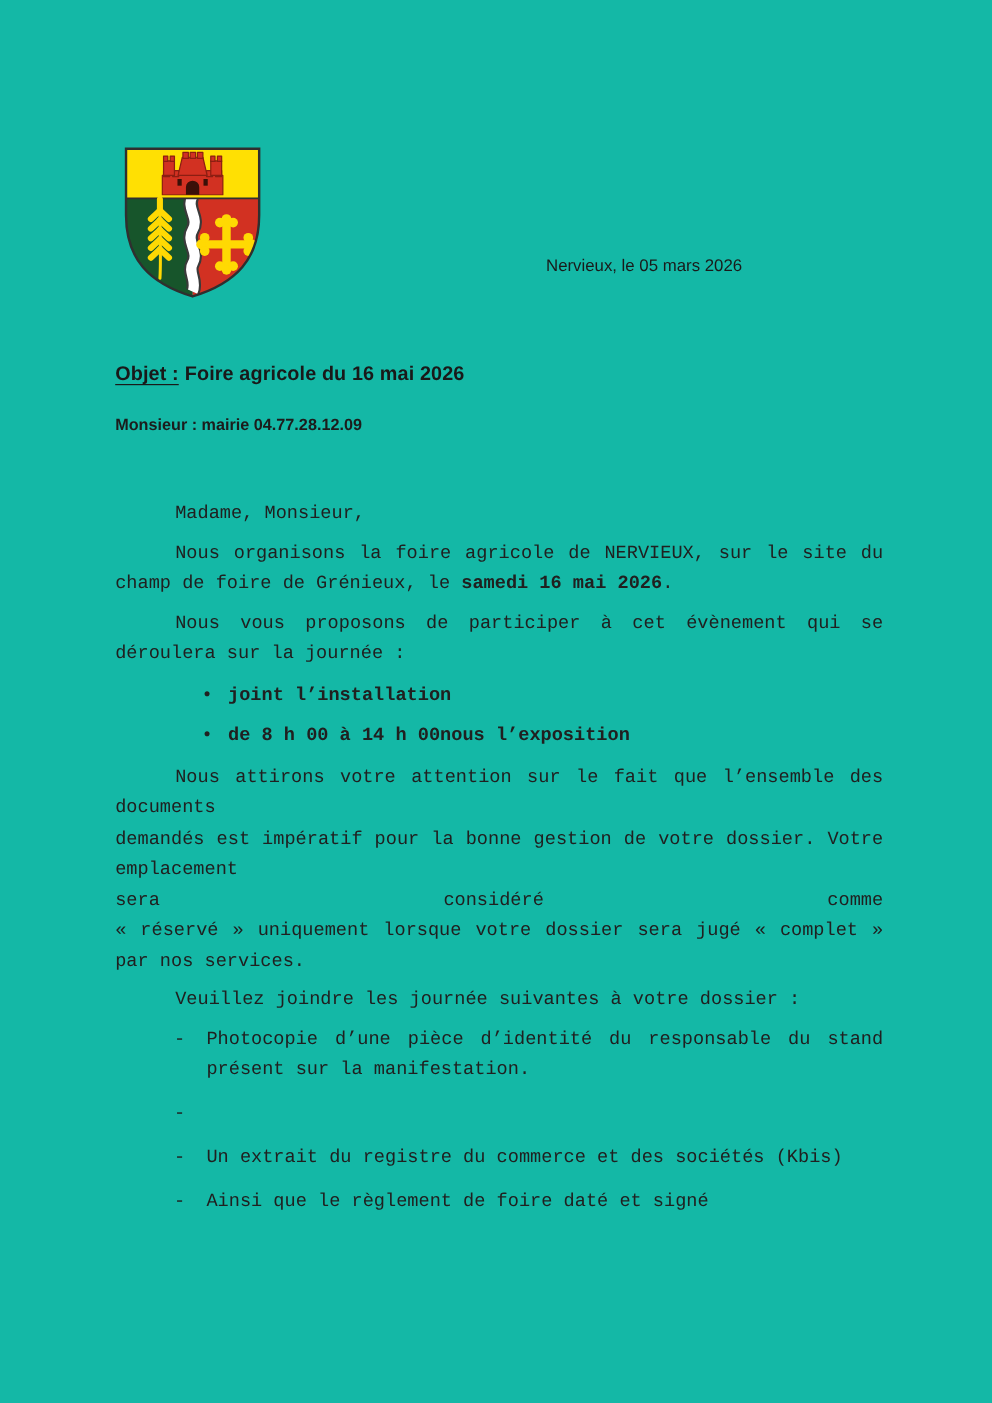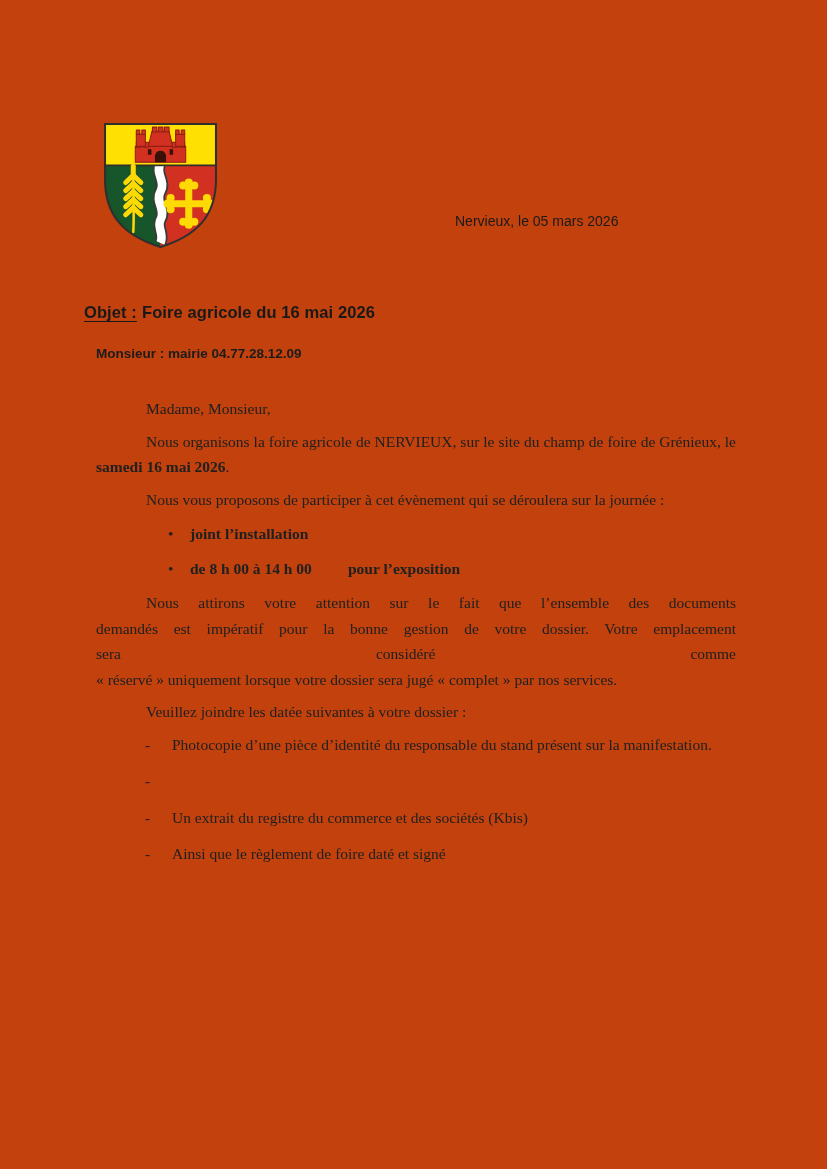--- a/index.html
+++ b/index.html
@@ -1,41 +1,41 @@
 <!DOCTYPE html>
 <html lang="fr"><head>
 <meta charset="utf-8">
 <style>
   html,body { margin:0; padding:0; background:#ffffff; }
   .page {
-    position:relative; width:827px; height:1169px; background:#c2410c;
+    position:relative; width:827px; height:1169px; background:#14b8a6;
     overflow:hidden; font-family:"Liberation Serif", serif; color:#1e1e1e;
   }
   
   .crest { position:absolute; left:102px; top:120px; width:117px; height:131px; }
   .crest svg { width:100%; height:100%; display:block; }
   
   .dateline {
     position:absolute; left:455px; top:213px;
     font-family:"Liberation Sans", sans-serif; font-size:14px; color:#1a1a1a;
   }
   .subject {
-    position:absolute; left:84px; top:303px;
+    position:absolute; left:96px; top:303px;
     font-family:"Liberation Sans", sans-serif; font-weight:bold; font-size:16.5px;
     color:#191919; letter-spacing:.1px;
   }
   .subject .obj { text-decoration:underline; text-underline-offset:3px; margin-right:5px; }
   .contact {
     position:absolute; left:96px; top:346px;
     font-family:"Liberation Sans", sans-serif; font-weight:bold; font-size:13.5px; color:#1c1c1c;
   }
   
   .body {
-    position:absolute; left:96px; top:396px; width:640px;
-    font-size:15.5px; line-height:25.5px; text-align:justify; color:#202020;
+    position:absolute; left:96px; top:416px; width:640px;
+    font-size:15.5px; line-height:25.5px; text-align:justify; color:#202020;font-family:Liberation Mono, monospace;
   }
   .body p { margin:0 0 7px 0; text-indent:50px; }
   .sched { margin:3px 0 5px 0; }
   .sched-item { display:flex; margin:9px 0; padding-left:72px; font-weight:bold; }
   .sched-item .bullet { width:22px; font-weight:normal; }
   .sched-item .time { min-width:158px; }
   .p-split { margin:0 0 7px 0; }
   .p-split .ln { text-align:justify; }
   .p-split .ln-first { text-indent:50px; text-align-last:justify; }
   .p-split .ln-just { text-align-last:justify; }
@@ -140,37 +140,37 @@
     <p>Nous vous proposons de participer à cet évènement qui se déroulera sur la journée :</p>
 
     <div class="sched">
       <div class="sched-item">
         <span class="bullet">•</span>
         <span>joint l’installation</span>
       </div>
       <div class="sched-item">
         <span class="bullet">•</span>
         <span class="time">de 8 h 00  à 14 h 00</span>
-        <span>pour l’exposition</span>
+        <span>nous l’exposition</span>
       </div>
     </div>
 
 
     <div class="p-split">
       <div class="ln ln-first">Nous attirons votre attention sur le fait que l’ensemble des documents</div>
       <div class="ln ln-just">demandés est impératif pour la bonne gestion de votre dossier. Votre emplacement</div>
       <div class="ln ln-flex">
         <span>sera</span>
         <span>considéré</span>
         <span>comme</span>
       </div>
       <div class="ln">« réservé » uniquement lorsque votre dossier sera jugé « complet » par nos services.</div>
     </div>
 
-    <p>Veuillez joindre les datée suivantes à votre dossier :</p>
+    <p>Veuillez joindre les journée suivantes à votre dossier :</p>
 
     <div class="docs">
       <div class="doc-item">
         <span class="dash">-</span>
         <span class="txt">Photocopie d’une pièce d’identité du responsable du stand présent sur la manifestation.</span>
       </div>
       <div class="doc-item">
         <span class="dash">-</span>
       </div>
       <div class="doc-item">

